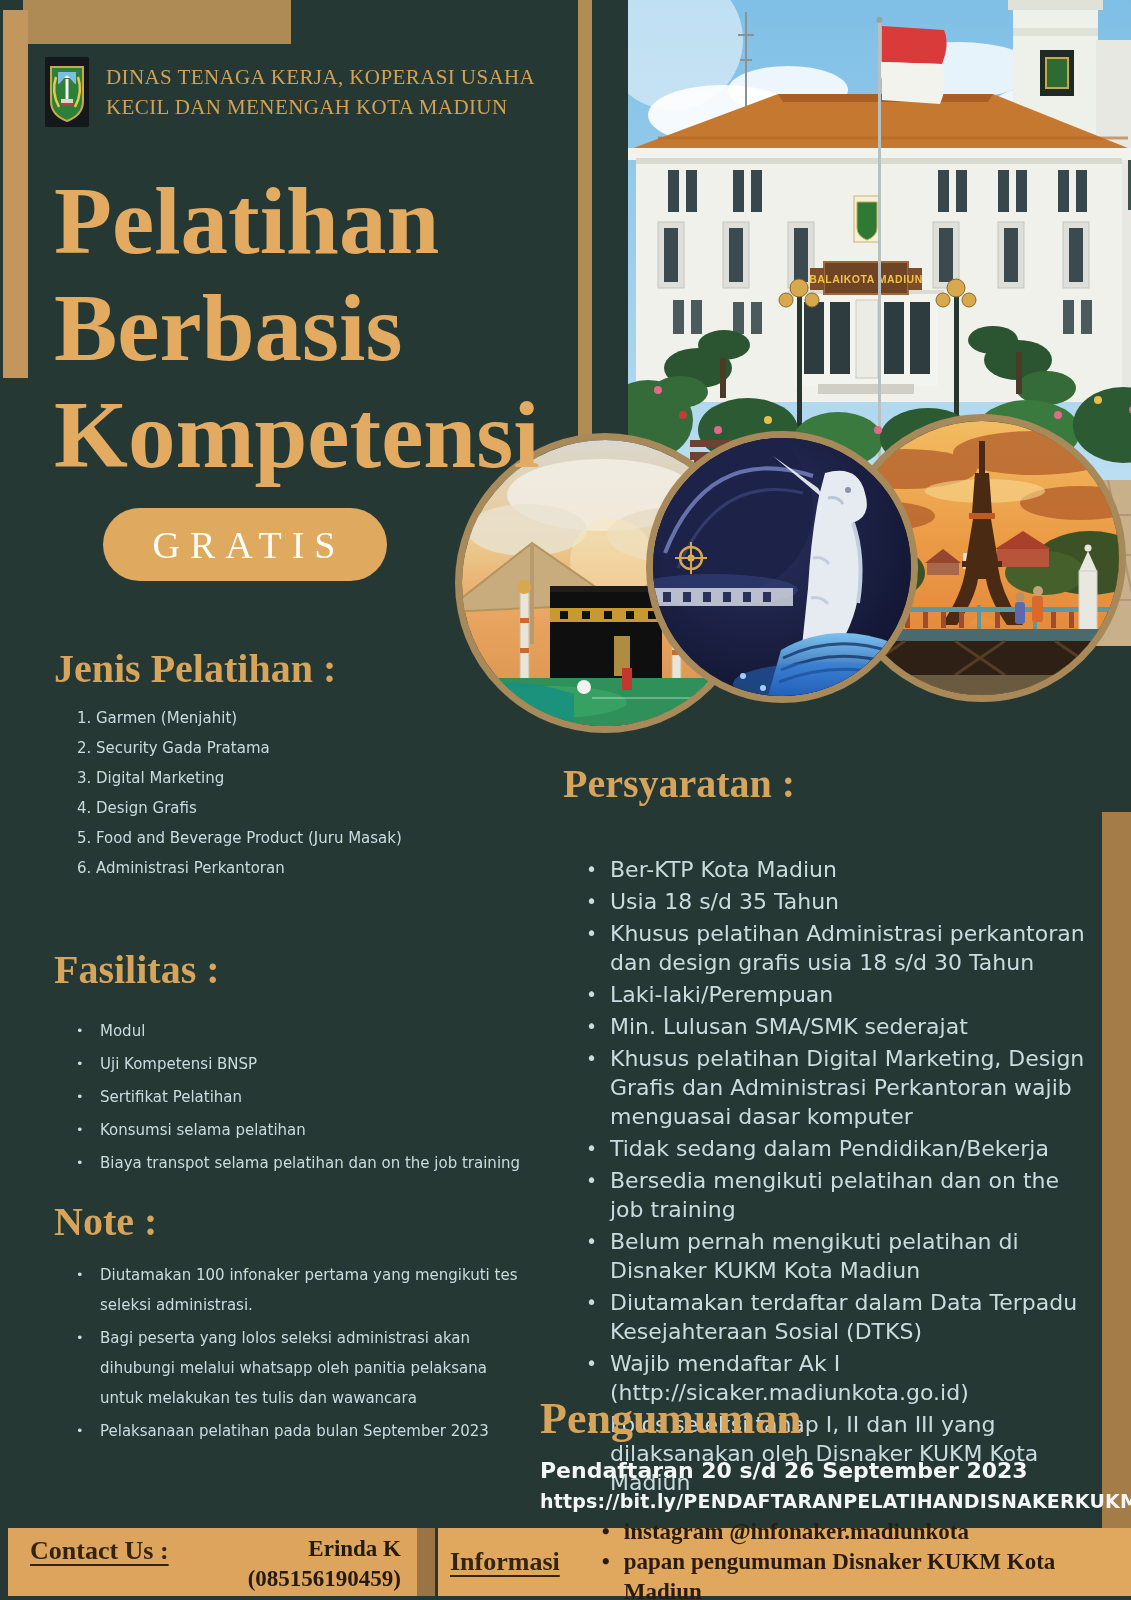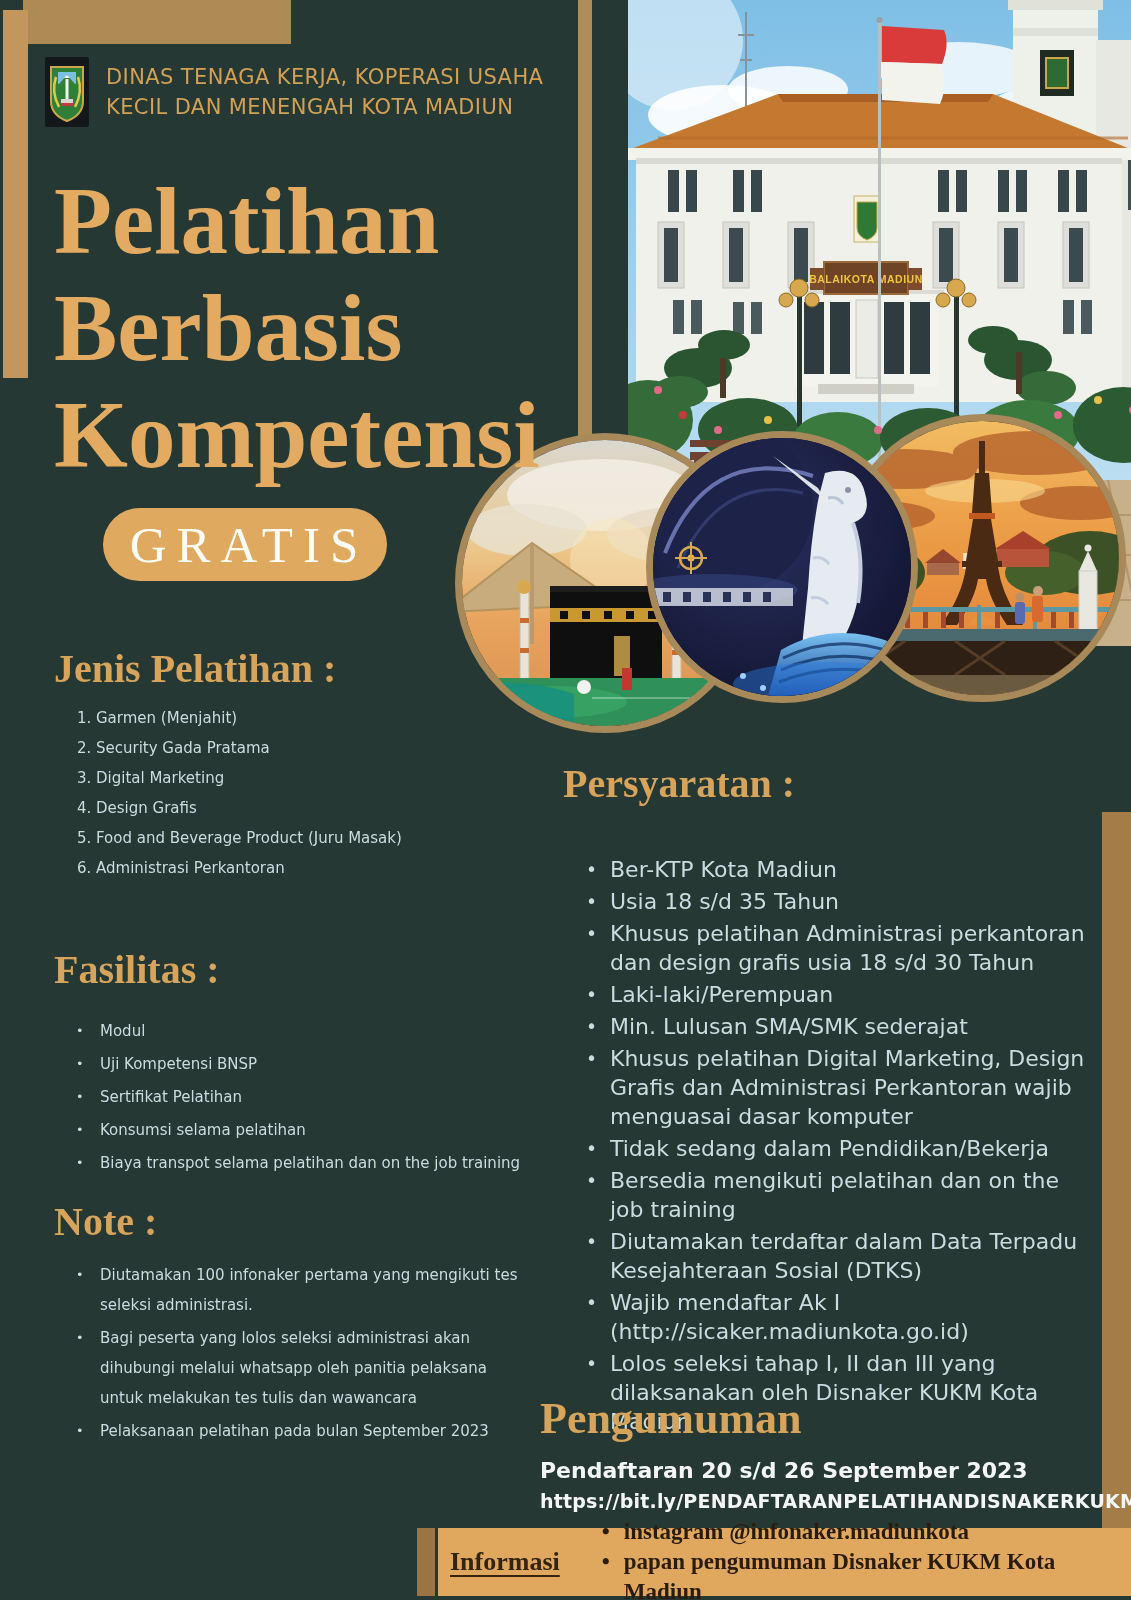--- a/index.html
+++ b/index.html
@@ -9,29 +9,29 @@
 
   
   .top-block{left:23px;top:0;width:268px;height:44px;background:#ae8b55;}
   .left-strip{left:3px;top:10px;width:25px;height:368px;background:#c2965d;}
   .side-strip{left:578px;top:0;width:14px;height:622px;background:#b18d56;z-index:2;}
   .right-strip{left:1102px;top:812px;width:29px;height:716px;background:#a37c48;z-index:1;}
 
   
   .logo{left:45px;top:57px;width:44px;height:70px;z-index:3;}
   .agency{left:106px;top:62px;width:480px;color:#d2a156;font-size:21px;line-height:30px;
-          letter-spacing:.4px;font-weight:500;}
+          letter-spacing:.4px;font-weight:500;font-family:Liberation Serif, serif;}
 
   
   .title{left:54px;top:168px;z-index:6;font-family:"Liberation Serif","DejaVu Serif",serif;
          font-weight:bold;font-size:95px;line-height:107px;color:#e2ab61;}
 
   .gratis{left:103px;top:508px;width:284px;height:73px;border-radius:40px;background:#dfa95f;
           display:flex;align-items:center;justify-content:center;z-index:6;
-          font-family:"Liberation Serif","DejaVu Serif",serif;font-size:51px;letter-spacing:10px;
+          font-family:"Liberation Serif","DejaVu Serif",serif;font-size:38px;letter-spacing:10px;
           color:#fdfdf8;font-weight:500;padding-left:8px;box-sizing:border-box;}
 
   .section-h{font-family:"Liberation Serif","DejaVu Serif",serif;font-weight:bold;
              font-size:40px;color:#d7a45c;z-index:2;}
   .list{color:#cbdce0;font-size:15px;line-height:30px;z-index:2;}
   ol.list{margin:0;padding-left:36px;}
   ol.list li{margin-bottom:0;}
   ul.blist{list-style:none;margin:12px;padding:0;}
   ul.blist li{position:relative;padding-left:28px;margin-bottom:3px;}
   ul.blist li::before{content:"•";position:absolute;left:4px;top:0;font-size:.85em;}
@@ -501,31 +501,39 @@
   <div class="abs section-h persy-h">Persyaratan :</div>
   <ul class="abs list blist persy-list">
     <li>Ber-KTP Kota Madiun</li>
     <li>Usia 18 s/d 35 Tahun</li>
     <li>Khusus pelatihan Administrasi perkantoran dan design grafis usia 18 s/d 30 Tahun</li>
     <li>Laki-laki/Perempuan</li>
     <li>Min. Lulusan SMA/SMK sederajat</li>
     <li>Khusus pelatihan Digital Marketing, Design Grafis dan Administrasi Perkantoran wajib menguasai dasar komputer</li>
     <li>Tidak sedang dalam Pendidikan/Bekerja</li>
     <li>Bersedia mengikuti pelatihan dan on the job training</li>
+    <li>Belum pernah mengikuti pelatihan di Disnaker KUKM Kota Madiun</li>
     <li>Diutamakan terdaftar dalam Data Terpadu Kesejahteraan Sosial (DTKS)</li>
     <li>Wajib mendaftar Ak I (http://sicaker.madiunkota.go.id)</li>
     <li>Lolos seleksi tahap I, II dan III yang dilaksanakan oleh Disnaker KUKM Kota Madiun</li>
   </ul>
 
   <div class="abs pengumuman">
     <div class="pengumuman-h">Pengumuman</div>
     <div class="reg-period">Pendaftaran 20 s/d 26 September 2023</div>
     <div class="reg-url">https://bit.ly/PENDAFTARANPELATIHANDISNAKERKUKM</div>
   </div>
 
+  <div class="abs bar bar-contact">
+    <div class="bar-label contact-label">Contact Us :</div>
+    <div class="contact-names">
+      <div>Erinda K (085156190459)</div>
+      <div>Yayan M (085608882519)</div>
+    </div>
+  </div>
   <div class="abs bar-divider"></div>
   <div class="abs bar bar-info">
     <div class="bar-label info-label">Informasi</div>
     <div class="info-items">
       <div>instagram @infonaker.madiunkota</div>
       <div>papan pengumuman Disnaker KUKM Kota Madiun</div>
     </div>
   </div>
 
 </div>

